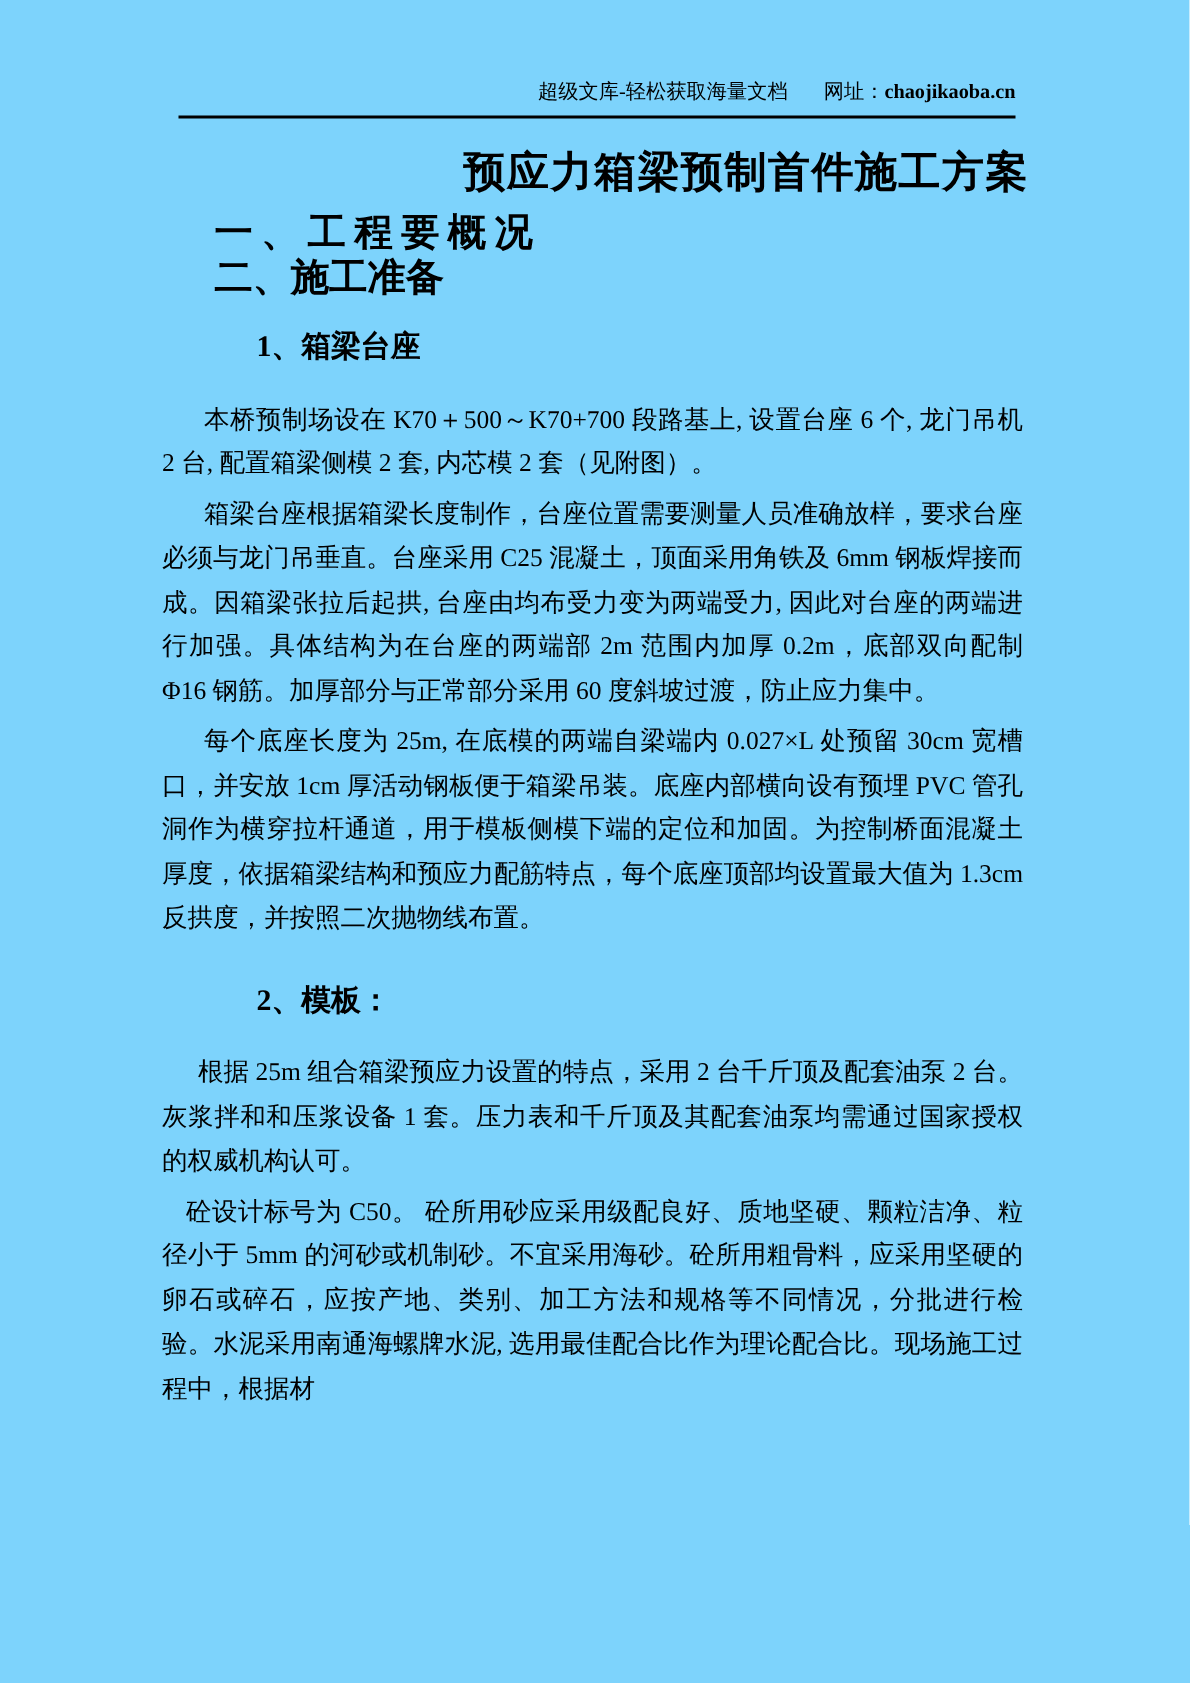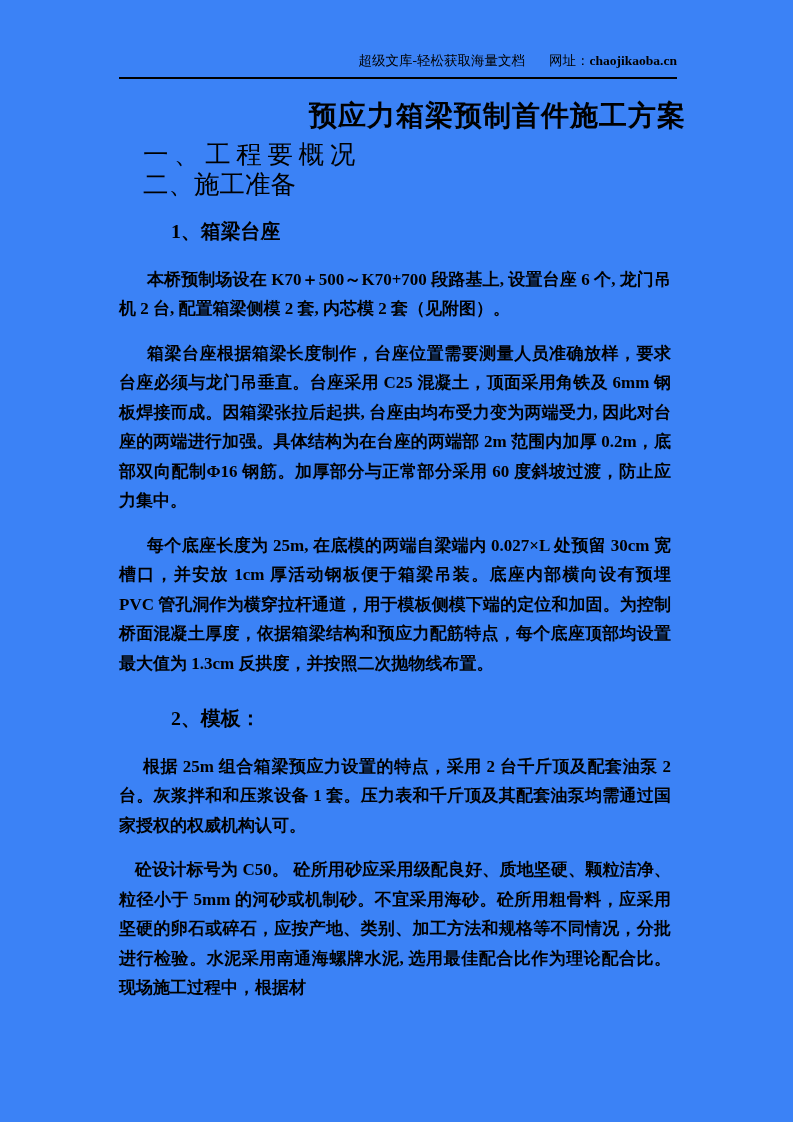--- a/index.html
+++ b/index.html
@@ -4,21 +4,21 @@
 <style>
   html, body {
     margin: 0;
     padding: 0;
     background: #ffffff;
   }
   .page {
     position: relative;
     width: 793px;
     height: 1122px;
-    background: #3b82f6;
+    background: #7dd3fc;
     color: #000000;
     font-family: "Liberation Serif", "DejaVu Serif", serif;
     overflow: hidden;
   }
   
   .hdr {
     position: absolute;
     top: 52px;
     right: 116px;
     font-size: 13.5px;
@@ -48,38 +48,37 @@
   }
   .doc-title {
     text-align: right;
     font-size: 28px;
     font-weight: bold;
     letter-spacing: 1px;
     line-height: 30px;
     margin: 0 0 9px 0;
   }
   .h-major {
-    font-weight: normal;
+    font-weight: bold;
     padding-left: 39px;
     margin: 0;
     text-align: left;
   }
   .h-major.spaced { letter-spacing: 0.22em; }
   .h-sub {
     font-weight: bold;
     padding-left: 49px;
     margin: 18px;
     text-align: left;
   }
   .h-sub.space-before-lg { margin-top: 26px; }
   .h-sub.space-before-sm { margin-top: 10px; }
   p.para {
-    margin: 15px;
+    margin: 4px;
     text-indent: 28px;
-    font-weight: bold;
   }
   p.para.indent-1 { text-indent: 24px; }
   p.para.indent-sm { text-indent: 16px; }
 </style>
 </head>
 <body>
 
 <div class="page">
 
   <div class="hdr">

